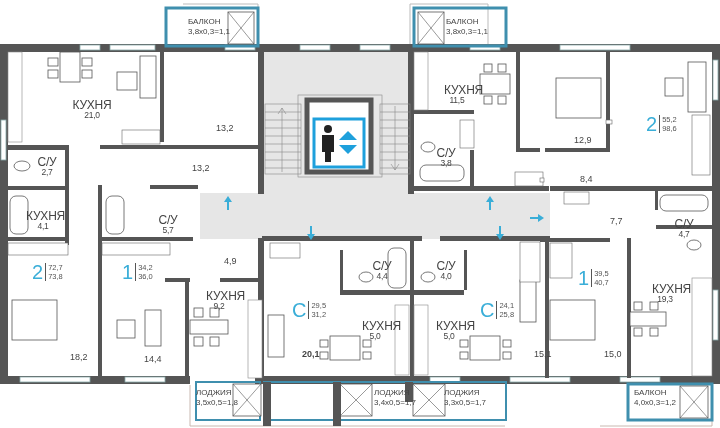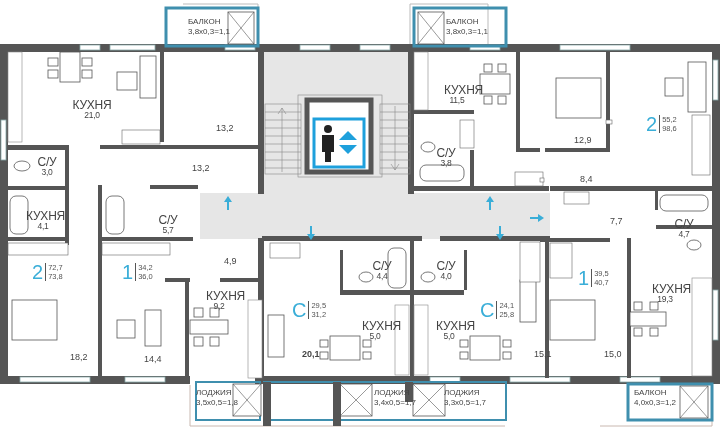--- a/index.html
+++ b/index.html
@@ -288,21 +288,21 @@
   <span class="br"><span>39,5</span><br><span>40,7</span></span>
 </div>
 <div class="apt" style="left:646px;top:114px;">
   <span class="n">2</span>
   <span class="br"><span>55,2</span><br><span>98,6</span></span>
 </div>
 
 <div class="lbl" style="left:72px;top:100px;width:40px;"><span class="t">КУХНЯ</span><span>21,0</span></div>
 <div class="area" style="left:216px;top:123px;">13,2</div>
 <div class="area" style="left:192px;top:163px;">13,2</div>
-<div class="lbl" style="left:36px;top:157px;width:22px;"><span class="t">С/У</span><span>3,0</span></div>
+<div class="lbl" style="left:36px;top:157px;width:22px;"><span class="t">С/У</span><span>2,7</span></div>
 <div class="lbl" style="left:26px;top:211px;width:34px;"><span class="t">КУХНЯ</span><span>4,1</span></div>
 <div class="area" style="left:70px;top:352px;">18,2</div>
 <div class="lbl" style="left:158px;top:215px;width:20px;"><span class="t">С/У</span><span>5,7</span></div>
 <div class="area" style="left:224px;top:256px;">4,9</div>
 <div class="lbl" style="left:206px;top:291px;width:26px;"><span class="t">КУХНЯ</span><span>9,2</span></div>
 <div class="area" style="left:144px;top:354px;">14,4</div>
 <div class="area" style="left:302px;top:349px;font-weight:bold;">20,1</div>
 <div class="lbl" style="left:372px;top:261px;width:20px;"><span class="t">С/У</span><span>4,4</span></div>
 <div class="lbl" style="left:362px;top:321px;width:26px;"><span class="t">КУХНЯ</span><span>5,0</span></div>
 <div class="lbl" style="left:436px;top:261px;width:20px;"><span class="t">С/У</span><span>4,0</span></div>

